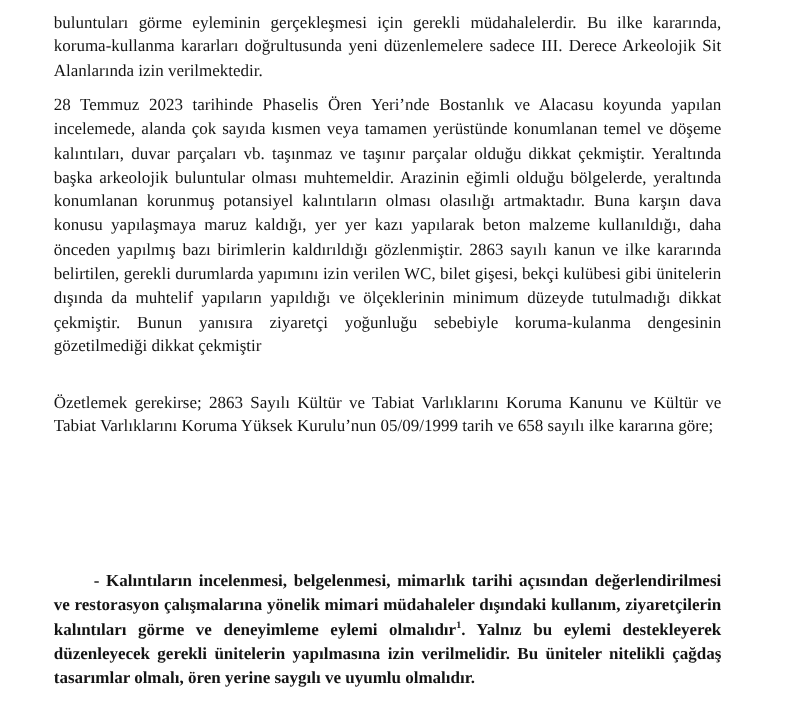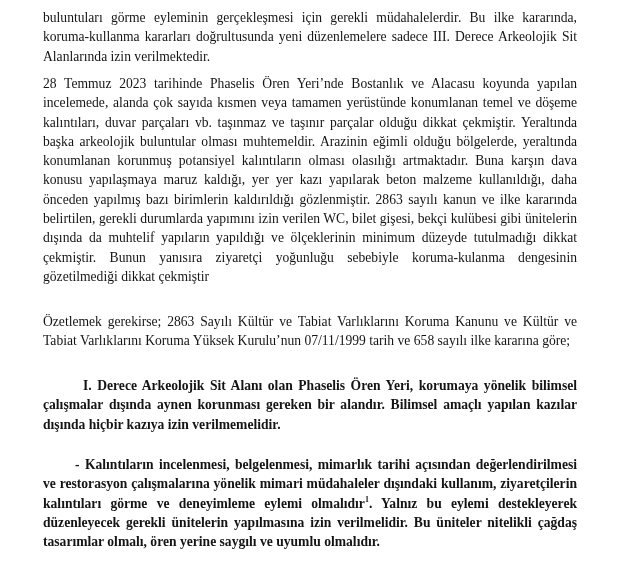--- a/index.html
+++ b/index.html
@@ -25,18 +25,17 @@
     #p5 { top: 455px; }
   </style>
 </head>
 <body>
 
 <div class="page">
   <p id="p1" class="para">buluntuları görme eyleminin gerçekleşmesi için gerekli müdahalelerdir. Bu ilke kararında, koruma-kullanma kararları doğrultusunda yeni düzenlemelere sadece III. Derece Arkeolojik Sit Alanlarında izin verilmektedir.</p>
 
   <p id="p2" class="para">28 Temmuz 2023 tarihinde Phaselis Ören Yeri’nde Bostanlık ve Alacasu koyunda yapılan incelemede, alanda çok sayıda kısmen veya tamamen yerüstünde konumlanan temel ve döşeme kalıntıları, duvar parçaları vb. taşınmaz ve taşınır parçalar olduğu dikkat çekmiştir. Yeraltında başka arkeolojik buluntular olması muhtemeldir. Arazinin eğimli olduğu bölgelerde, yeraltında konumlanan korunmuş potansiyel kalıntıların olması olasılığı artmaktadır. Buna karşın dava konusu yapılaşmaya maruz kaldığı, yer yer kazı yapılarak beton malzeme kullanıldığı, daha önceden yapılmış bazı birimlerin kaldırıldığı gözlenmiştir. 2863 sayılı kanun ve ilke kararında belirtilen, gerekli durumlarda yapımını izin verilen WC, bilet gişesi, bekçi kulübesi gibi ünitelerin dışında da muhtelif yapıların yapıldığı ve ölçeklerinin minimum düzeyde tutulmadığı dikkat çekmiştir. Bunun yanısıra ziyaretçi yoğunluğu sebebiyle koruma-kulanma dengesinin gözetilmediği dikkat çekmiştir</p>
 
-  <p id="p3" class="para">Özetlemek gerekirse; 2863 Sayılı Kültür ve Tabiat Varlıklarını Koruma Kanunu ve Kültür ve Tabiat Varlıklarını Koruma Yüksek Kurulu’nun 07/11/1999 tarih ve 658 sayılı ilke kararına göre;</p>
+  <p id="p3" class="para">Özetlemek gerekirse; 2863 Sayılı Kültür ve Tabiat Varlıklarını Koruma Kanunu ve Kültür ve Tabiat Varlıklarını Koruma Yüksek Kurulu’nun 05/09/1999 tarih ve 658 sayılı ilke kararına göre;</p>
 
-  <p id="p4" class="para bold indent">I. Derece Arkeolojik Sit Alanı olan Phaselis Ören Yeri, korumaya yönelik bilimsel çalışmalar dışında aynen korunması gereken bir alandır. Bilimsel amaçlı yapılan kazılar dışında hiçbir kazıya izin verilmemelidir.</p>
 
   <p id="p5" class="para bold indent2"><span>- Kalıntıların incelenmesi, belgelenmesi, mimarlık tarihi açısından değerlendirilmesi ve restorasyon çalışmalarına yönelik mimari müdahaleler dışındaki kullanım, ziyaretçilerin kalıntıları görme ve deneyimleme eylemi olmalıdır</span><sup>1</sup><span>. Yalnız bu eylemi destekleyerek düzenleyecek gerekli ünitelerin yapılmasına izin verilmelidir. Bu üniteler nitelikli çağdaş tasarımlar olmalı, ören yerine saygılı ve uyumlu olmalıdır.</span></p>
 </div>
 
 </body></html>

